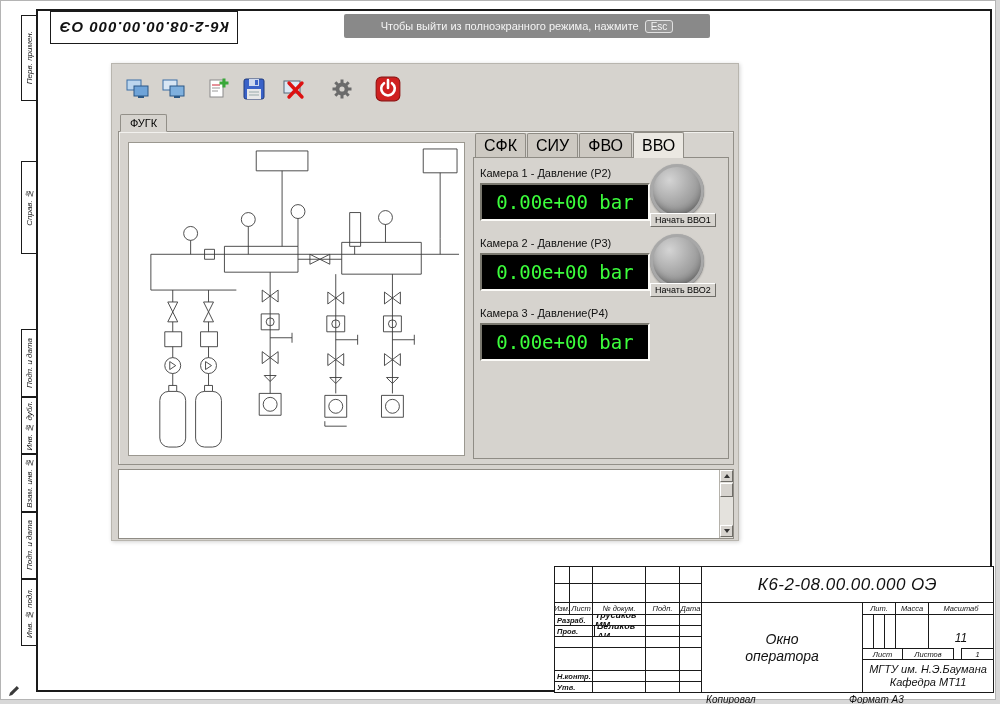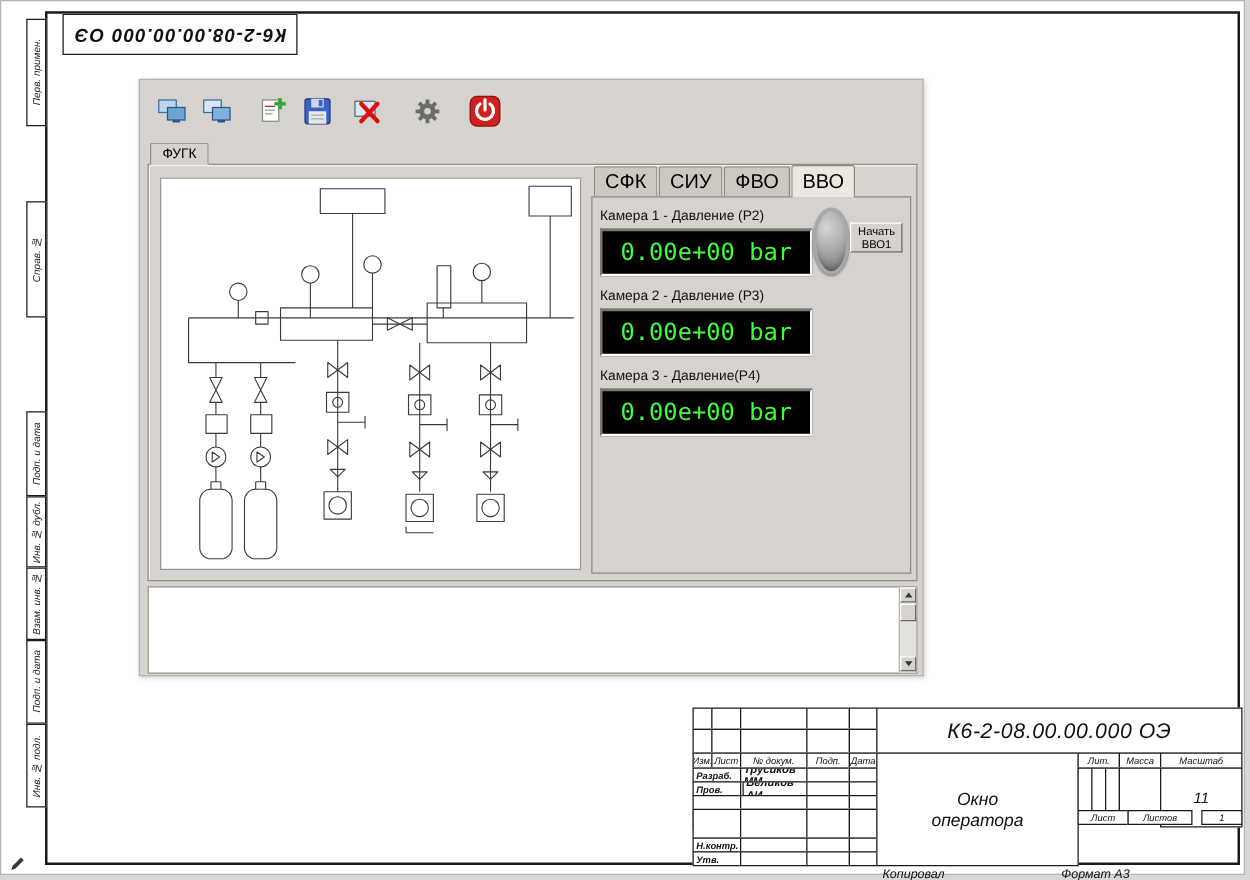--- a/index.html
+++ b/index.html
@@ -54,21 +54,21 @@
   .tab.active { background: #ebe8e2; padding-top: 4px; padding-bottom: 3px; margin-bottom: -1px;
                 position: relative; z-index: 3; }
   .tabpanel { position: absolute; left: 0; top: 22px; right: 0; bottom: 0;
               border: 1px solid #8f8c85; background: #d6d3ce; padding: 6px 4px 0 6px; }
   .gauge { display: flex; margin-bottom: 7px; }
   .g-left { width: 170px; }
   .g-label { font-size: 11px; color: #111; margin: 3px 0 4px; }
   .lcd { height: 38px; background: #000; color: #3cff3c; display: flex; align-items: center;
          justify-content: center; font-family: "DejaVu Sans Mono", monospace; font-size: 19px;
          border: 2px solid; border-color: #7a786f #fbfaf7 #fbfaf7 #7a786f; }
-  .g-right { width: 72px; display: flex; flex-direction: row; align-items: center; }
+  .g-right { width: 72px; display: flex; flex-direction: column; align-items: flex-start; }
   .round-ind { width: 54px; height: 54px; border-radius: 50%;
                background: radial-gradient(circle at 36% 30%, #d4d4d4, #9e9e9e 55%, #737373 90%);
                box-shadow: inset 0 0 0 3px #a8a8a8, inset 0 -5px 7px rgba(0,0,0,.30),
                            0 1px 2px rgba(0,0,0,.35); }
   .start-btn { margin-top: -5px; z-index: 2; font-size: 9px; padding: 1px 4px;
                background: #d6d3ce; border: 1px solid; border-color: #fff #6f6d68 #6f6d68 #fff;
                font-family: "Liberation Sans", sans-serif; }
 
   
   .log { position: absolute; left: 6px; top: 405px; width: 616px; height: 70px;
@@ -131,20 +131,24 @@
       <span>Подп. и дата</span>
     </div>
   <div class="side-box" style="top:578px;height:67px">
       <span>Инв. № подл.</span>
     </div>
 
   <div class="stamp">
     <span>К6-2-08.00.00.000 ОЭ</span>
   </div>
 
+  <div class="toast">
+    <span>Чтобы выйти из полноэкранного режима, нажмите</span>
+    <span class="keycap">Esc</span>
+  </div>
 
   <div class="app">
 
     <div class="toolbar">
       <div class="tool-btn">
         <svg width="26" height="26" viewBox="0 0 26 26">
           <rect x="2" y="4" width="14" height="10" fill="#bcd6ee" stroke="#3a6ea5"></rect>
           <rect x="9" y="10" width="14" height="10" fill="#6ea3d8" stroke="#2a5785"></rect>
           <rect x="13" y="20" width="6" height="2" fill="#2a5785"></rect>
         </svg>
@@ -284,20 +288,24 @@
               <div class="round-ind"></div>
               <button class="start-btn">Начать ВВО1</button>
             </div>
           </div>
 
           <div class="gauge">
             <div class="g-left">
               <div class="g-label">Камера 2 - Давление (Р3)</div>
               <div class="lcd">0.00e+00 bar</div>
             </div>
+            <div class="g-right">
+              <div class="round-ind"></div>
+              <button class="start-btn">Начать ВВО2</button>
+            </div>
           </div>
 
           <div class="gauge">
             <div class="g-left">
               <div class="g-label">Камера 3 - Давление(Р4)</div>
               <div class="lcd">0.00e+00 bar</div>
             </div>
           </div>
 
         </div>
@@ -376,20 +384,24 @@
     <div class="tbc" style="left:308px;top:48px;width:12px;height:35px"></div>
     <div class="tbc" style="left:319px;top:48px;width:12px;height:35px"></div>
     <div class="tbc" style="left:330px;top:48px;width:12px;height:35px"></div>
     <div class="tbc" style="left:341px;top:48px;width:34px;height:35px"></div>
     <div class="tbc" style="left:374px;top:48px;width:66px;height:48px;font-size:12px">11</div>
 
     <div class="tbc small" style="left:308px;top:82px;width:41px;height:12px">Лист</div>
     <div class="tbc small" style="left:348px;top:82px;width:52px;height:12px">Листов</div>
     <div class="tbc small" style="left:407px;top:82px;width:33px;height:12px">1</div>
 
+    <div class="tbc org" style="left:308px;top:93px;width:132px;height:34px">
+      <span>МГТУ им. Н.Э.Баумана</span>
+      <span>Кафедра МТ11</span>
+    </div>
   </div>
 
   <div class="footer-lbl" style="left:705px;top:693px">Копировал</div>
   <div class="footer-lbl" style="left:848px;top:693px">Формат А3</div>
 
   <div class="pencil">
     <svg width="14" height="14" viewBox="0 0 14 14">
       <path d="M2 12 L5.2 11 L12 4.2 L9.8 2 L3 8.8 Z" fill="#3a3a3a"></path>
     </svg>
   </div>

